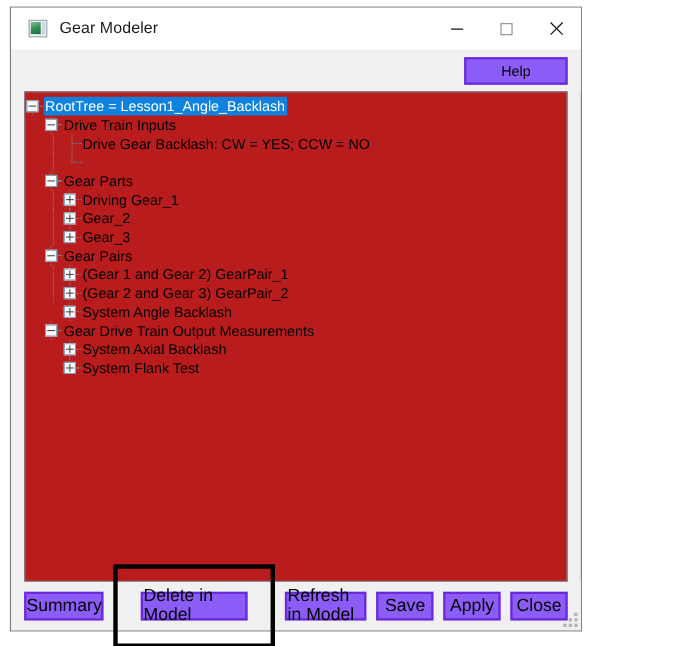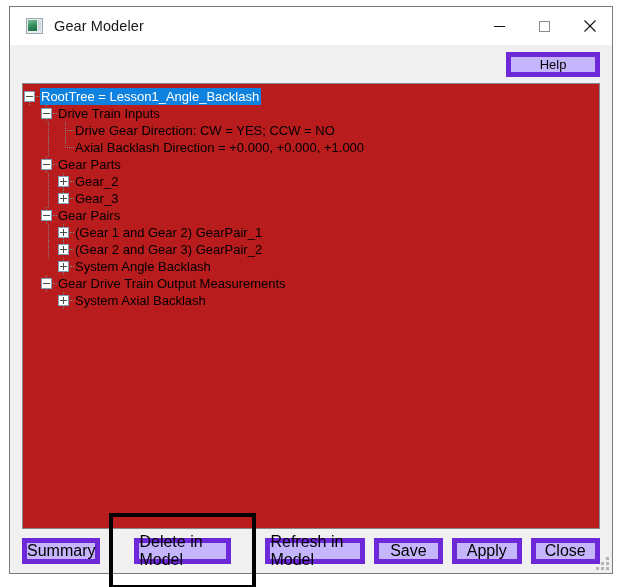--- a/index.html
+++ b/index.html
@@ -12,21 +12,21 @@
     width: 622px;
     height: 587px;
     overflow: hidden;
   }
 
   
   .window {
     position: absolute;
     left: 9px;
     top: 6px;
-    width: 604px;
+    width: 520px;
     height: 568px;
     background: #f0f0f0;
     border: 1px solid #7a7a7a;
     box-sizing: border-box;
     display: flex;
     flex-direction: column;
   }
 
   
   .titlebar {
@@ -92,22 +92,22 @@
   .helprow {
     flex: 0 0 auto;
     height: 38px;
     display: flex;
     align-items: center;
     justify-content: flex-end;
     padding-right: 12px;
     background: #f0f0f0;
   }
   .btn {
-    background: #c4b5fd;
-    border: 5px solid #6d28d9;
+    background: #8b5cf6;
+    border: 2px solid #6d28d9;
     font-family: "Liberation Sans", sans-serif;
     font-size: 13px;
     color: #000;
     box-sizing: border-box;
     display: flex;
     align-items: center;
     justify-content: center;
     cursor: default;
     user-select: none;
   }
@@ -328,49 +328,59 @@
           </div>
           <div class="label">Drive Train Inputs</div>
         </div>
         <div class="row">
           <div class="indent" style="width: 17px;"></div>
           <div class="indent vline" style="width: 17px;"></div>
           <div class="leaf">
             <div class="elb-v full"></div>
             <div class="elb-h"></div>
           </div>
-          <div class="label">Drive Gear Direction: CW = YES; CCW = NO</div>
+          <div class="label">Drive Gear Backlash: CW = YES; CCW = NO</div>
         </div>
         <div class="row">
           <div class="indent" style="width: 17px;"></div>
           <div class="indent vline" style="width: 17px;"></div>
           <div class="leaf">
             <div class="elb-v"></div>
             <div class="elb-h"></div>
           </div>
-          <div class="label">Axial Backlash Direction = +0.000, +0.000, +1.000</div>
         </div>
         <div class="row">
           <div class="indent" style="width: 17px;"></div>
           <div class="exp up down">
             <div class="box"></div>
             <div class="h"></div>
             <div class="stub"></div>
           </div>
           <div class="label">Gear Parts</div>
         </div>
         <div class="row">
           <div class="indent" style="width: 17px;"></div>
           <div class="indent vline" style="width: 17px;"></div>
           <div class="exp up down">
             <div class="box"></div>
             <div class="h"></div>
             <div class="v"></div>
             <div class="stub"></div>
           </div>
+          <div class="label">Driving Gear_1</div>
+        </div>
+        <div class="row">
+          <div class="indent" style="width: 17px;"></div>
+          <div class="indent vline" style="width: 17px;"></div>
+          <div class="exp up down">
+            <div class="box"></div>
+            <div class="h"></div>
+            <div class="v"></div>
+            <div class="stub"></div>
+          </div>
           <div class="label">Gear_2</div>
         </div>
         <div class="row">
           <div class="indent" style="width: 17px;"></div>
           <div class="indent vline" style="width: 17px;"></div>
           <div class="exp up">
             <div class="box"></div>
             <div class="h"></div>
             <div class="v"></div>
             <div class="stub"></div>
@@ -431,20 +441,31 @@
         <div class="row">
           <div class="indent" style="width: 17px;"></div>
           <div class="indent" style="width: 17px;"></div>
           <div class="exp up down">
             <div class="box"></div>
             <div class="h"></div>
             <div class="v"></div>
             <div class="stub"></div>
           </div>
           <div class="label">System Axial Backlash</div>
+        </div>
+        <div class="row">
+          <div class="indent" style="width: 17px;"></div>
+          <div class="indent" style="width: 17px;"></div>
+          <div class="exp up">
+            <div class="box"></div>
+            <div class="h"></div>
+            <div class="v"></div>
+            <div class="stub"></div>
+          </div>
+          <div class="label">System Flank Test</div>
         </div>
       </div>
   </div>
 
   <div class="buttonbar" id="button-bar">
       <div class="btn btn-bottom w-summary">Summary</div>
       <div class="hl-wrap">
         <div class="btn btn-bottom w-delete">Delete in Model</div>
       </div>
       <div class="btn btn-bottom w-refresh">Refresh in Model</div>

